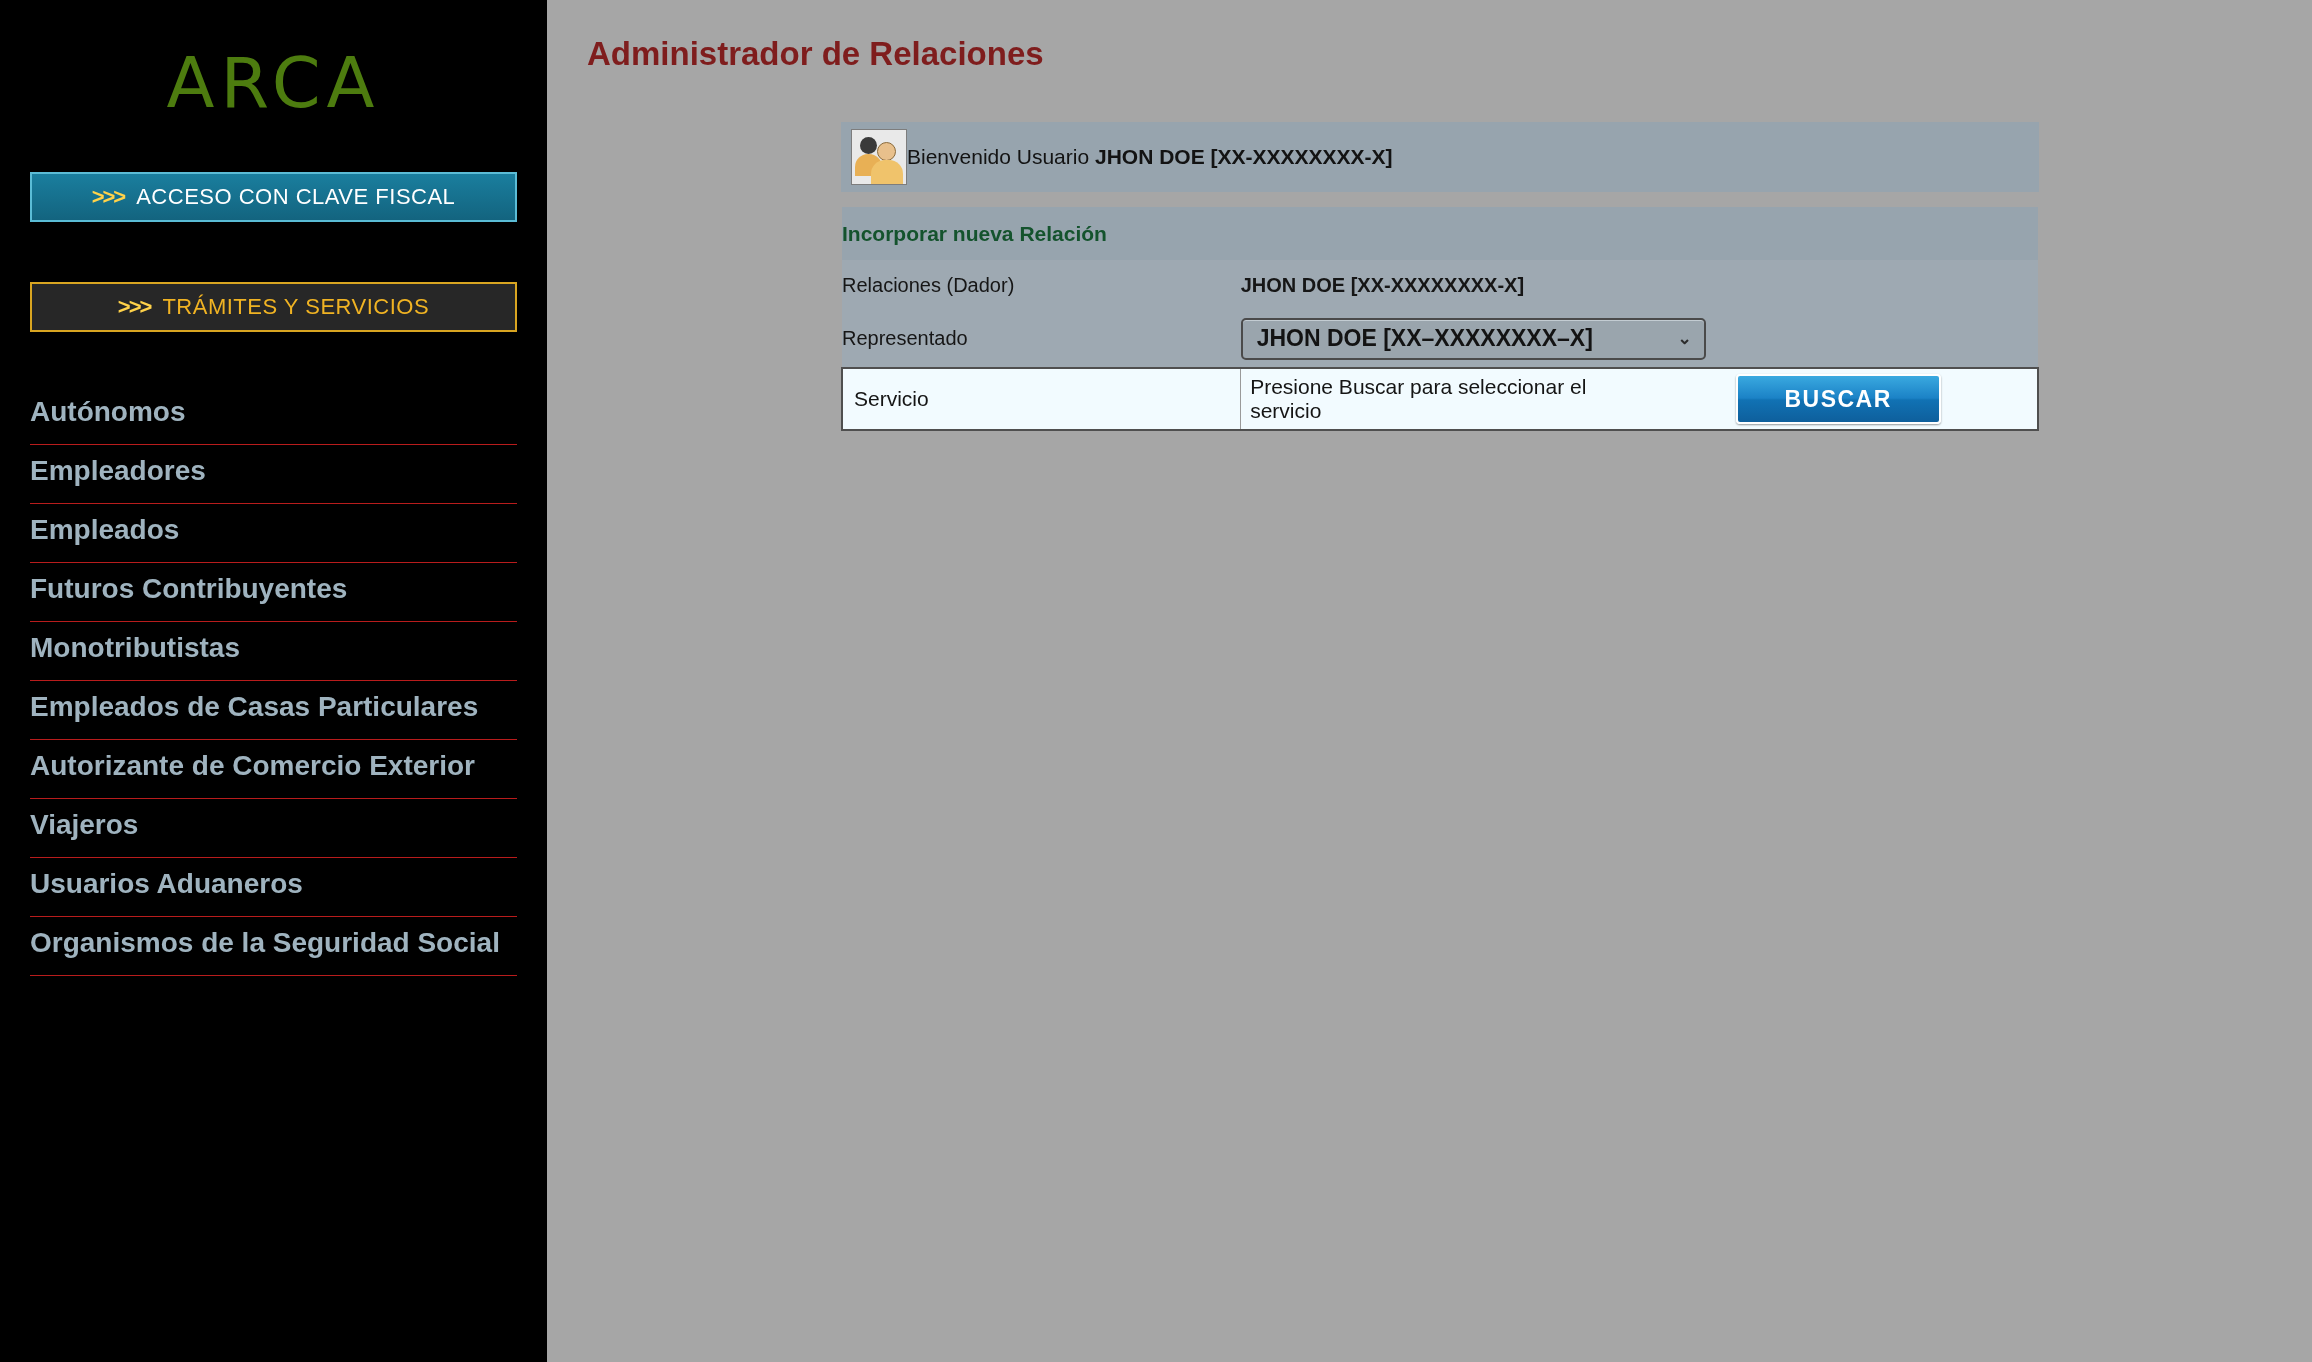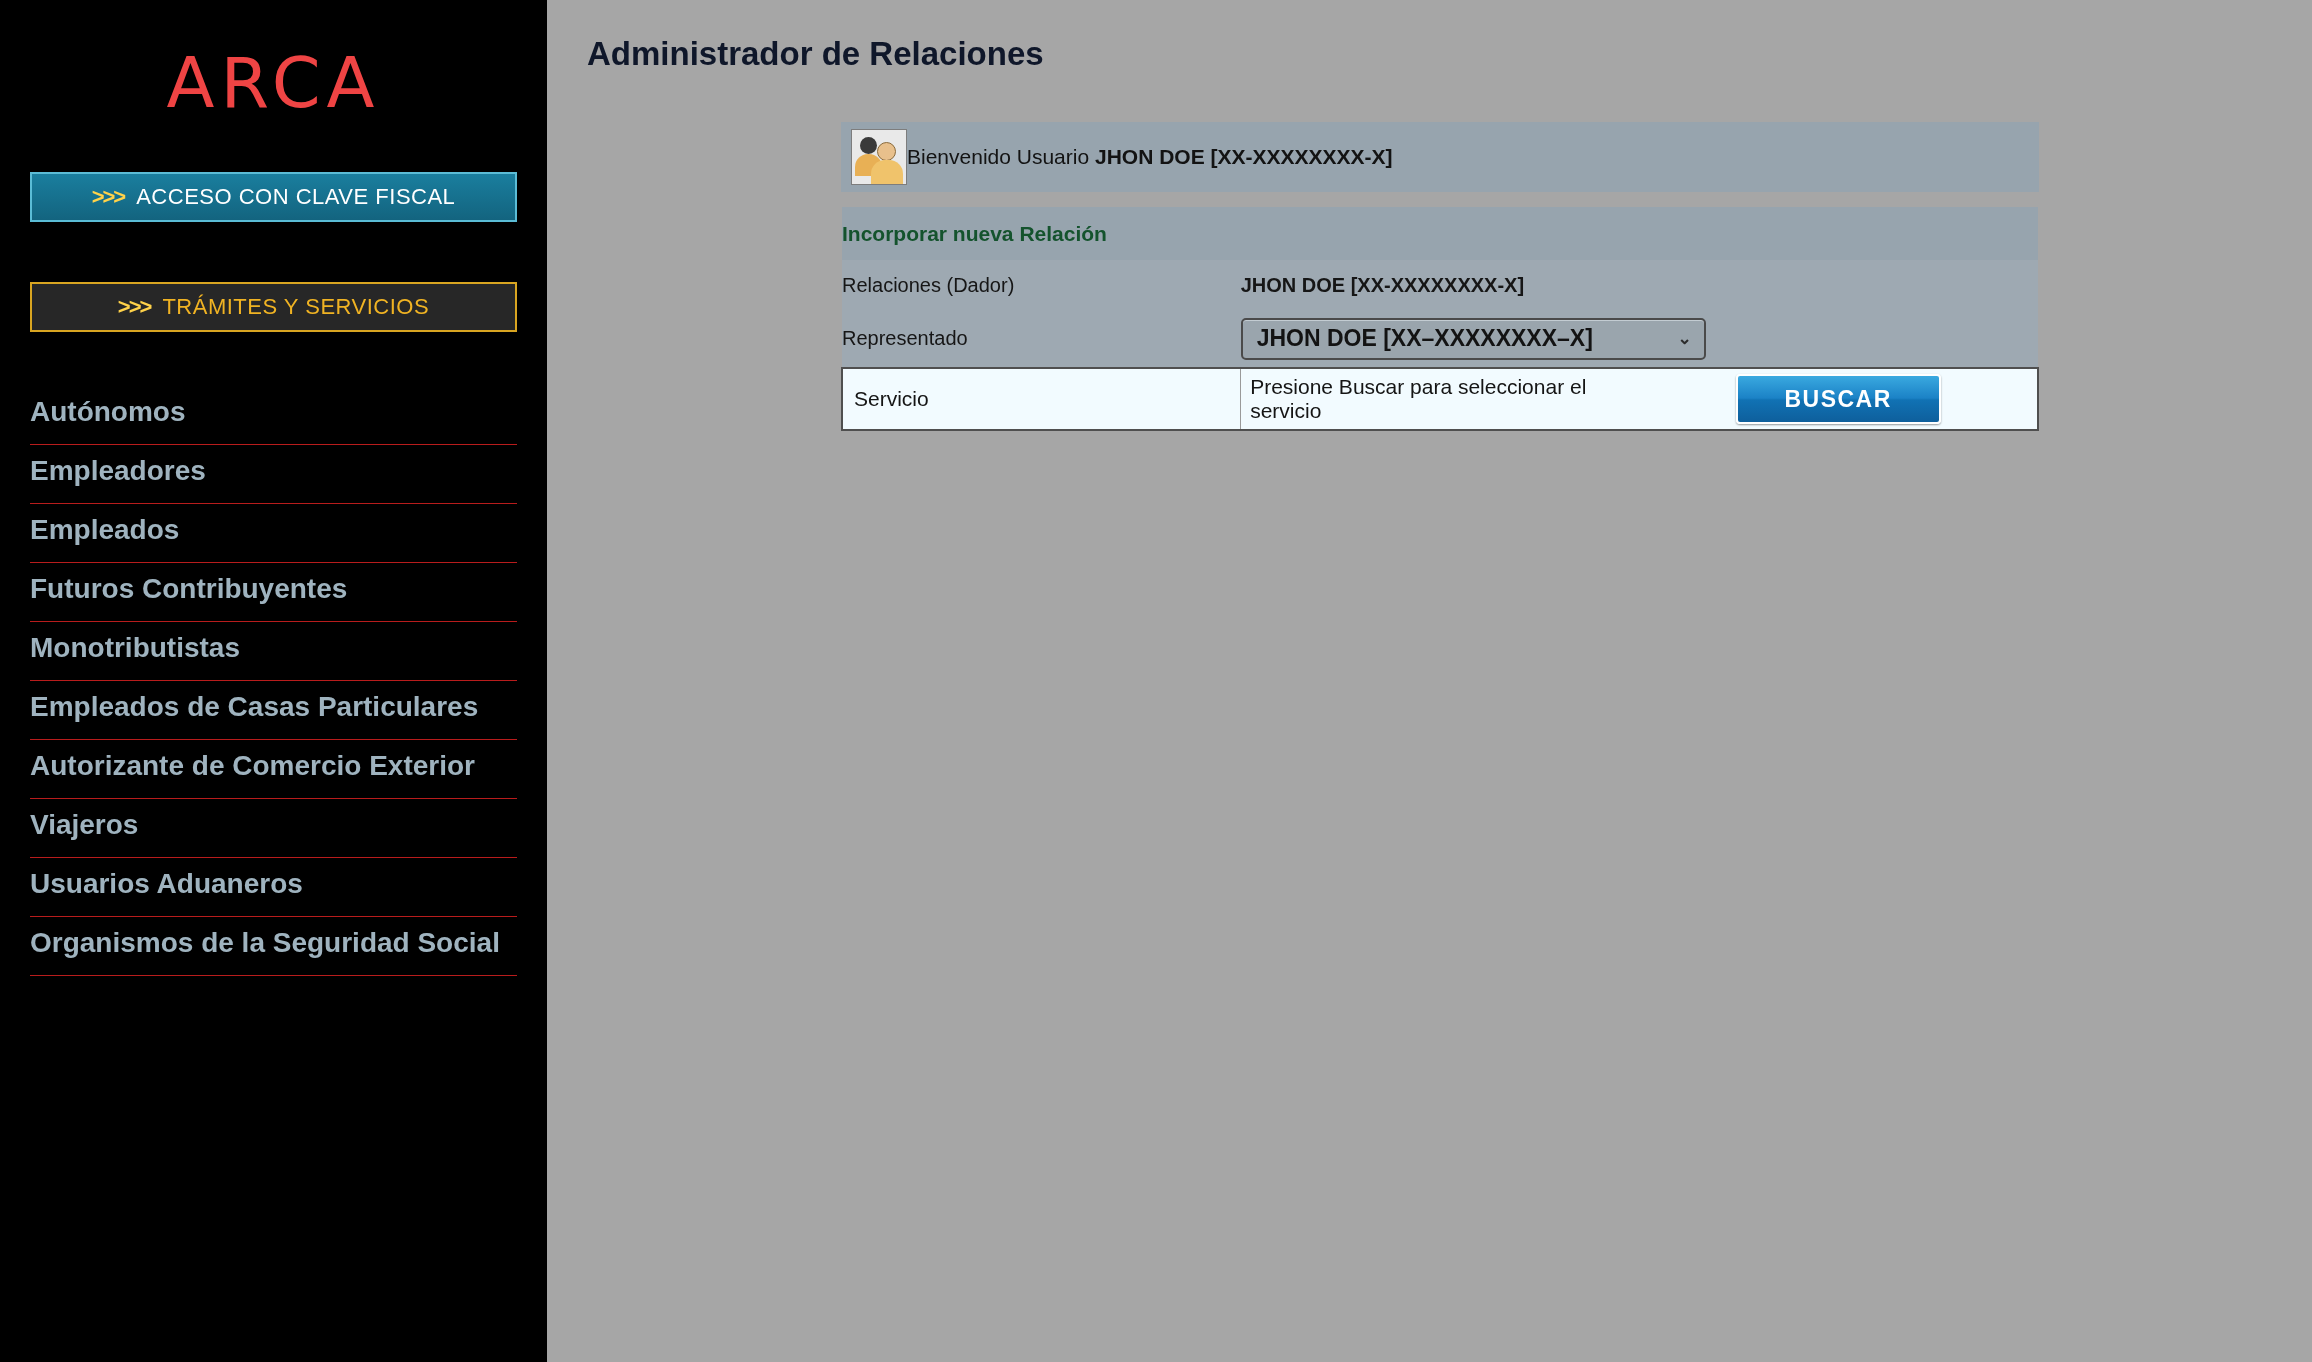--- a/index.html
+++ b/index.html
@@ -29,21 +29,21 @@
   }
   .brand {
     text-align: center;
     padding-top: 48px;
   }
   .brand-logo {
     font-family: "DejaVu Sans", sans-serif;
     font-size: 70px;
     letter-spacing: 6px;
     font-weight: 400;
-    color: #ef4444;
+    color: #4d7c0f;
     line-height: 1;
   }
   .btn-block {
     margin: 0 auto;
     width: 487px;
     height: 50px;
     display: flex;
     align-items: center;
     justify-content: center;
     font-size: 22px;
@@ -86,21 +86,21 @@
     flex: 1 1 auto;
     position: relative;
     background: #a6a6a6;
   }
   .page-title {
     position: absolute;
     left: 40px;
     top: 35px;
     font-size: 33px;
     font-weight: 700;
-    color: #0f172a;
+    color: #7f1d1d;
   }
   .panel {
     position: absolute;
     left: 294px;
     top: 122px;
     width: 1198px;
   }
   .welcome-bar {
     height: 70px;
     background: #97a4ae;

